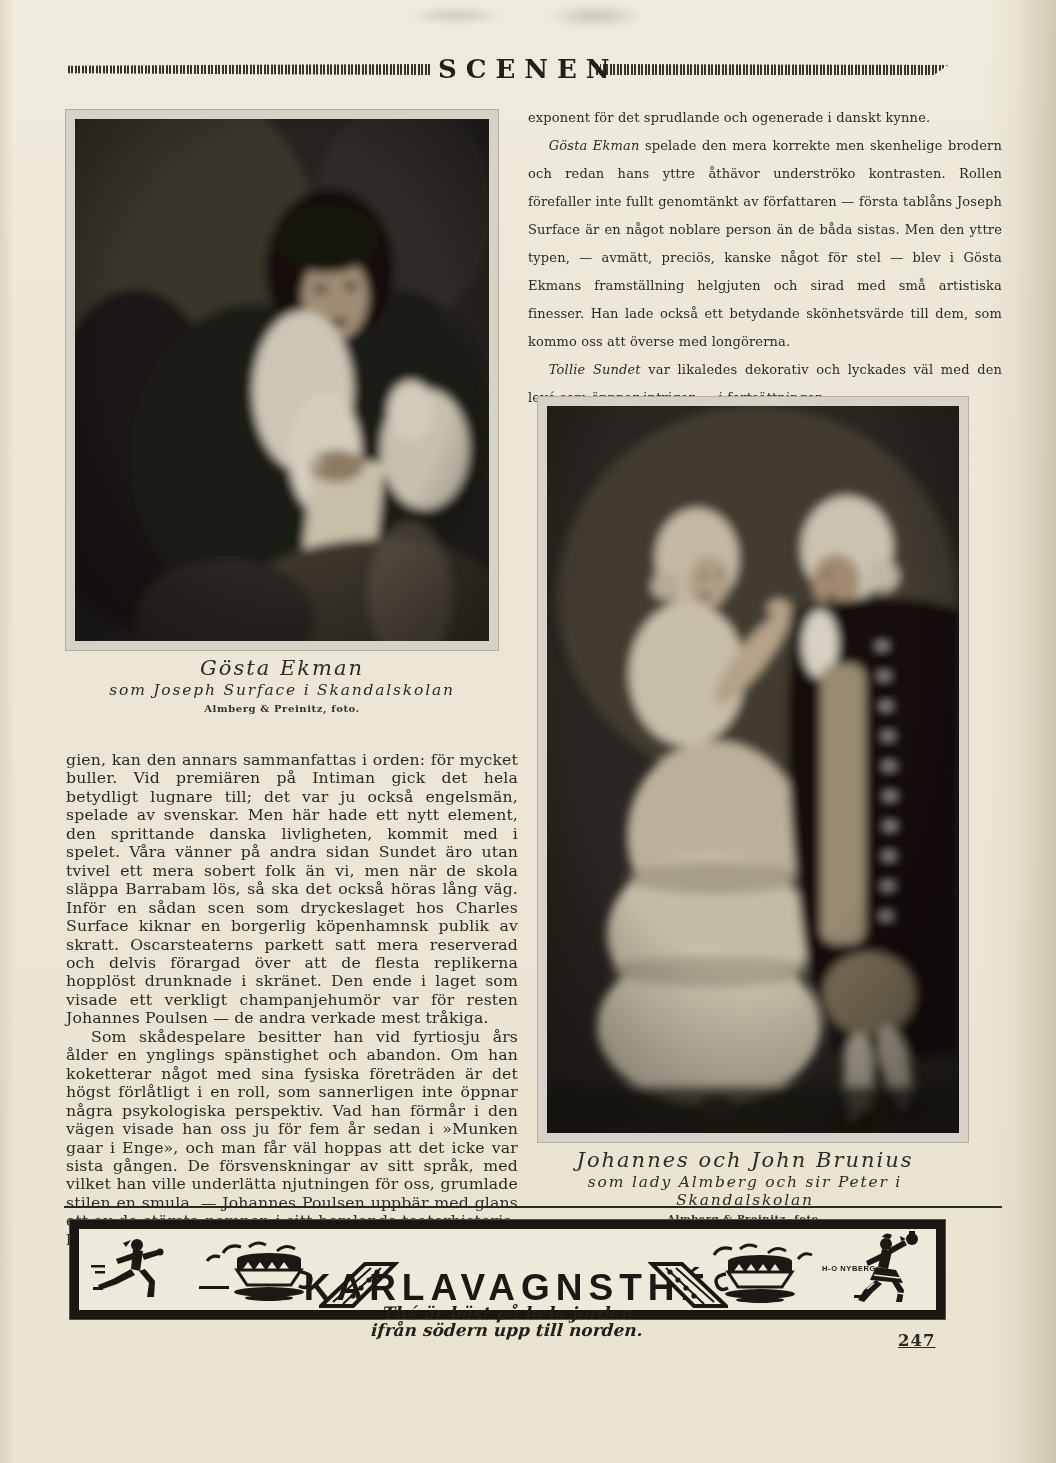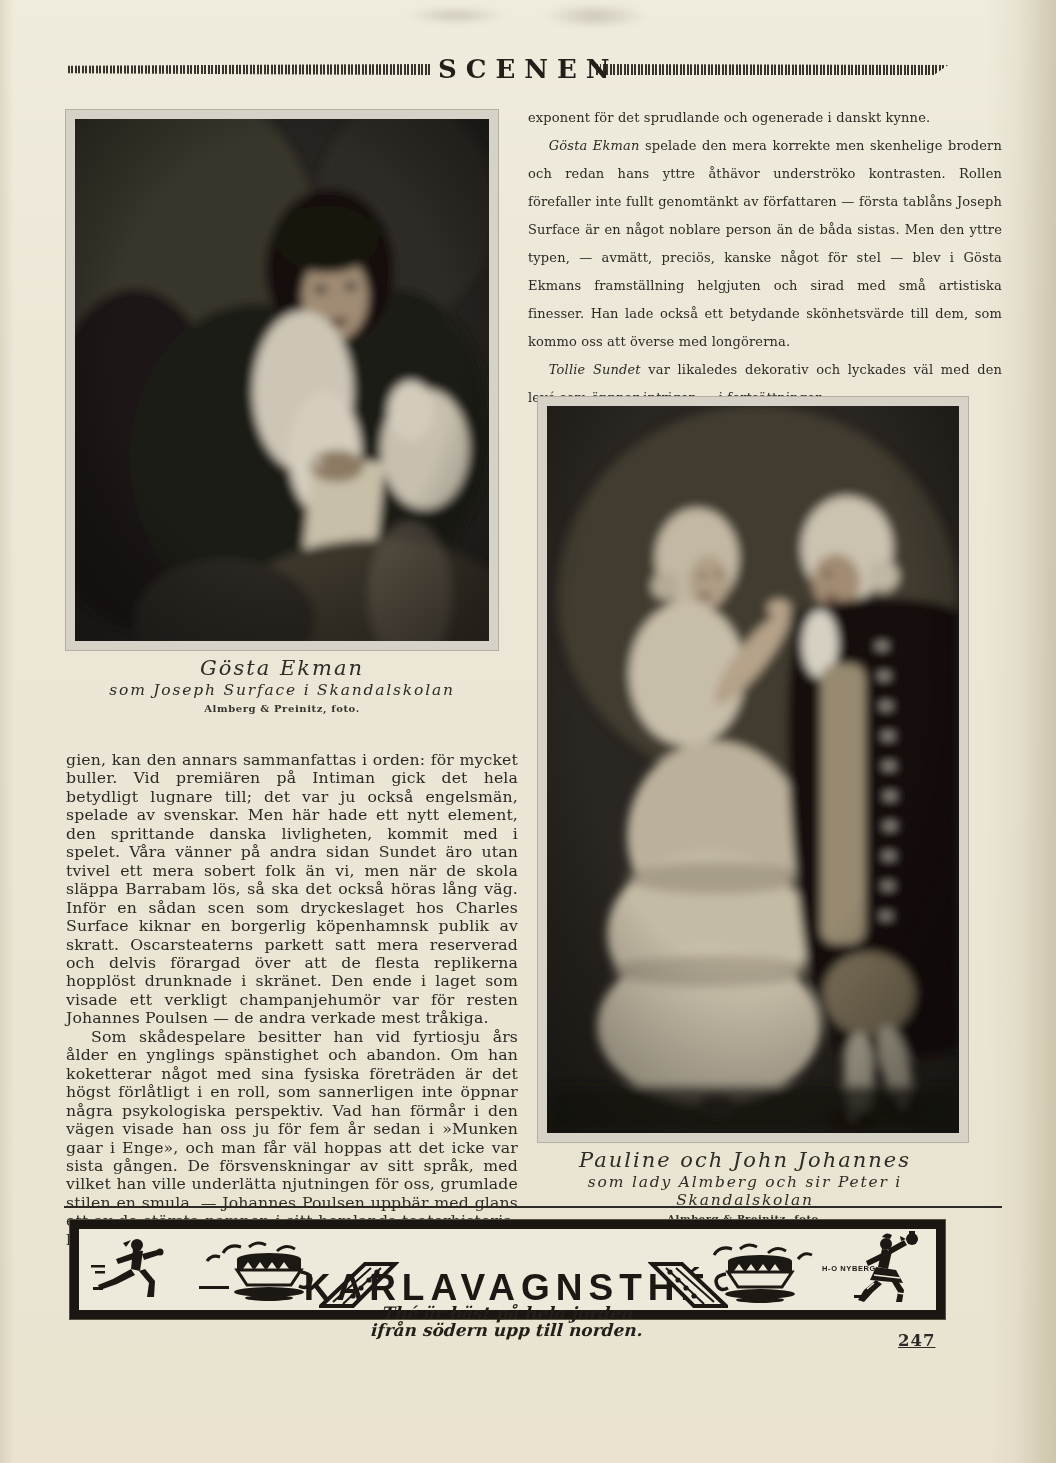--- a/index.html
+++ b/index.html
@@ -189,21 +189,21 @@
           <circle cx="306" cy="710" r="4" fill="#cfc8b8"></circle>
           <circle cx="356" cy="698" r="4" fill="#cfc8b8"></circle>
         </g>
         <rect x="0" y="680" width="412" height="47" fill="#1c1913" opacity=".7"></rect>
       </g>
       <rect width="412" height="727" fill="url(#vig2)"></rect>
     </svg>
   </figure>
 
   <div class="caption caption2">
-    <div class="cap-title">Pauline och John Johannes</div>
+    <div class="cap-title">Johannes och John Brunius</div>
     <div class="cap-sub">som lady Almberg och sir Peter i Skandalskolan</div>
     <div class="cap-credit">Almberg &amp; Preinitz, foto.</div>
   </div>
 
   <div class="thin-rule"></div>
 
   <div class="ad">
     <div class="ad-inner">
 
       <svg class="ad-art" style="left:12px;top:6px;" width="96" height="70" viewBox="0 0 96 70">

